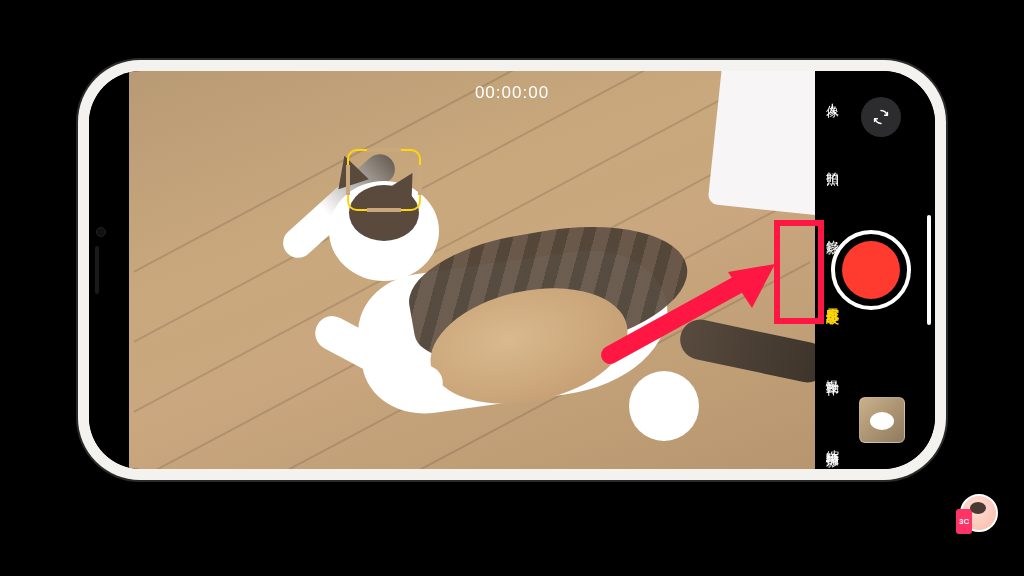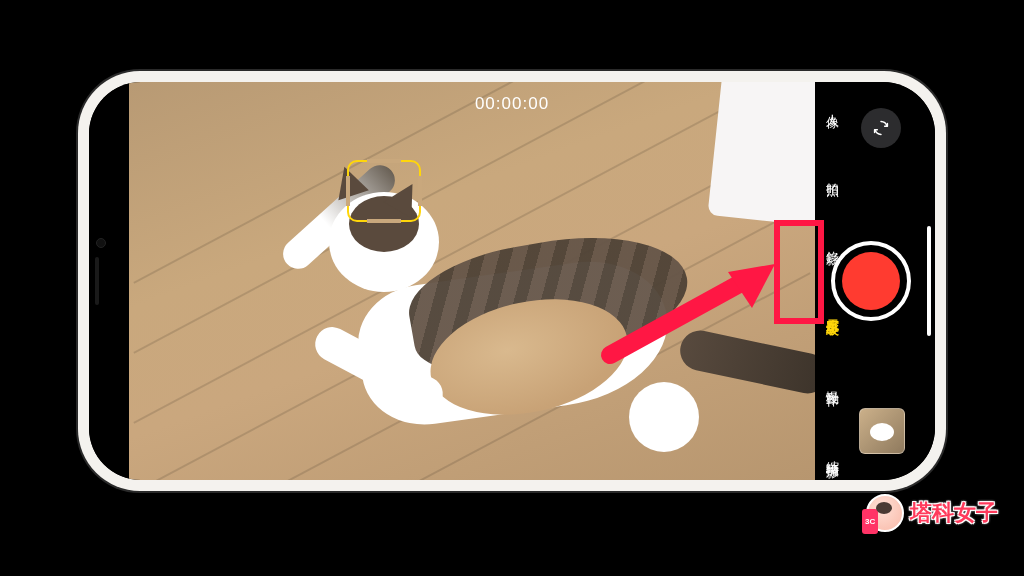--- a/index.html
+++ b/index.html
@@ -1,17 +1,17 @@
 <!DOCTYPE html>
 <html><head>
 <meta charset="utf-8">
 <style>
   html,body{margin:0;padding:0;width:1024px;height:576px;background:#000;font-family:-apple-system,BlinkMacSystemFont,sans-serif;overflow:hidden}
   .stage{position:relative;width:1024px;height:576px}
-  .phone{position:absolute;left:78px;top:71px;width:868px;height:420px;border-radius:62px;background:#f4f2ee;box-shadow:0 0 0 2px #2a2a2a,0 4px 30px rgba(0,0,0,.6)}
+  .phone{position:absolute;left:78px;top:60px;width:868px;height:420px;border-radius:62px;background:#f4f2ee;box-shadow:0 0 0 2px #2a2a2a,0 4px 30px rgba(0,0,0,.6)}
   .screen{position:absolute;left:11px;top:11px;right:11px;bottom:11px;border-radius:52px;background:#000;overflow:hidden}
   .notch{position:absolute;left:-2px;top:50%;transform:translateY(-50%);width:24px;height:130px;background:#000;border-radius:0 20px 20px 0;z-index:5}
   .speaker{position:absolute;left:8px;top:50%;transform:translateY(-50%);width:4px;height:48px;background:#1a1a1a;border-radius:3px}
   .cam{position:absolute;left:9px;top:50%;transform:translateY(-50%) translateY(-38px);width:8px;height:8px;border-radius:50%;background:#111;border:1px solid #222}
   .homebar{position:absolute;right:4px;top:50%;transform:translateY(-50%);width:4px;height:110px;background:#fff;border-radius:3px;z-index:6}
   .viewfinder{position:absolute;left:40px;right:120px;top:0;bottom:0;background:linear-gradient(160deg,#b89a74 0%,#c9a87d 35%,#caa77e 55%,#b7966f 100%);overflow:hidden}
   
   .plank{position:absolute;left:-40px;right:-40px;height:2px;background:rgba(0,0,0,.12);transform:rotate(-28deg)}
   
   .cat{position:absolute;left:170px;top:70px;width:430px;height:300px}
@@ -155,15 +155,14 @@
 
   <svg class="arrow" style="left:600px;top:260px;width:200px;height:110px;overflow:visible">
     <line x1="10" y1="95" x2="150" y2="18" stroke="#ff1744" stroke-width="18" stroke-linecap="round"></line>
     <polygon points="175,4 128,12 152,48" fill="#ff1744"></polygon>
   </svg>
 
   <div class="wm">
     <div class="av">
       <span class="badge">3C</span>
     </div>
-    <span class="txt">塔科女子</span>
   </div>
 </div>
 
 </body></html>

